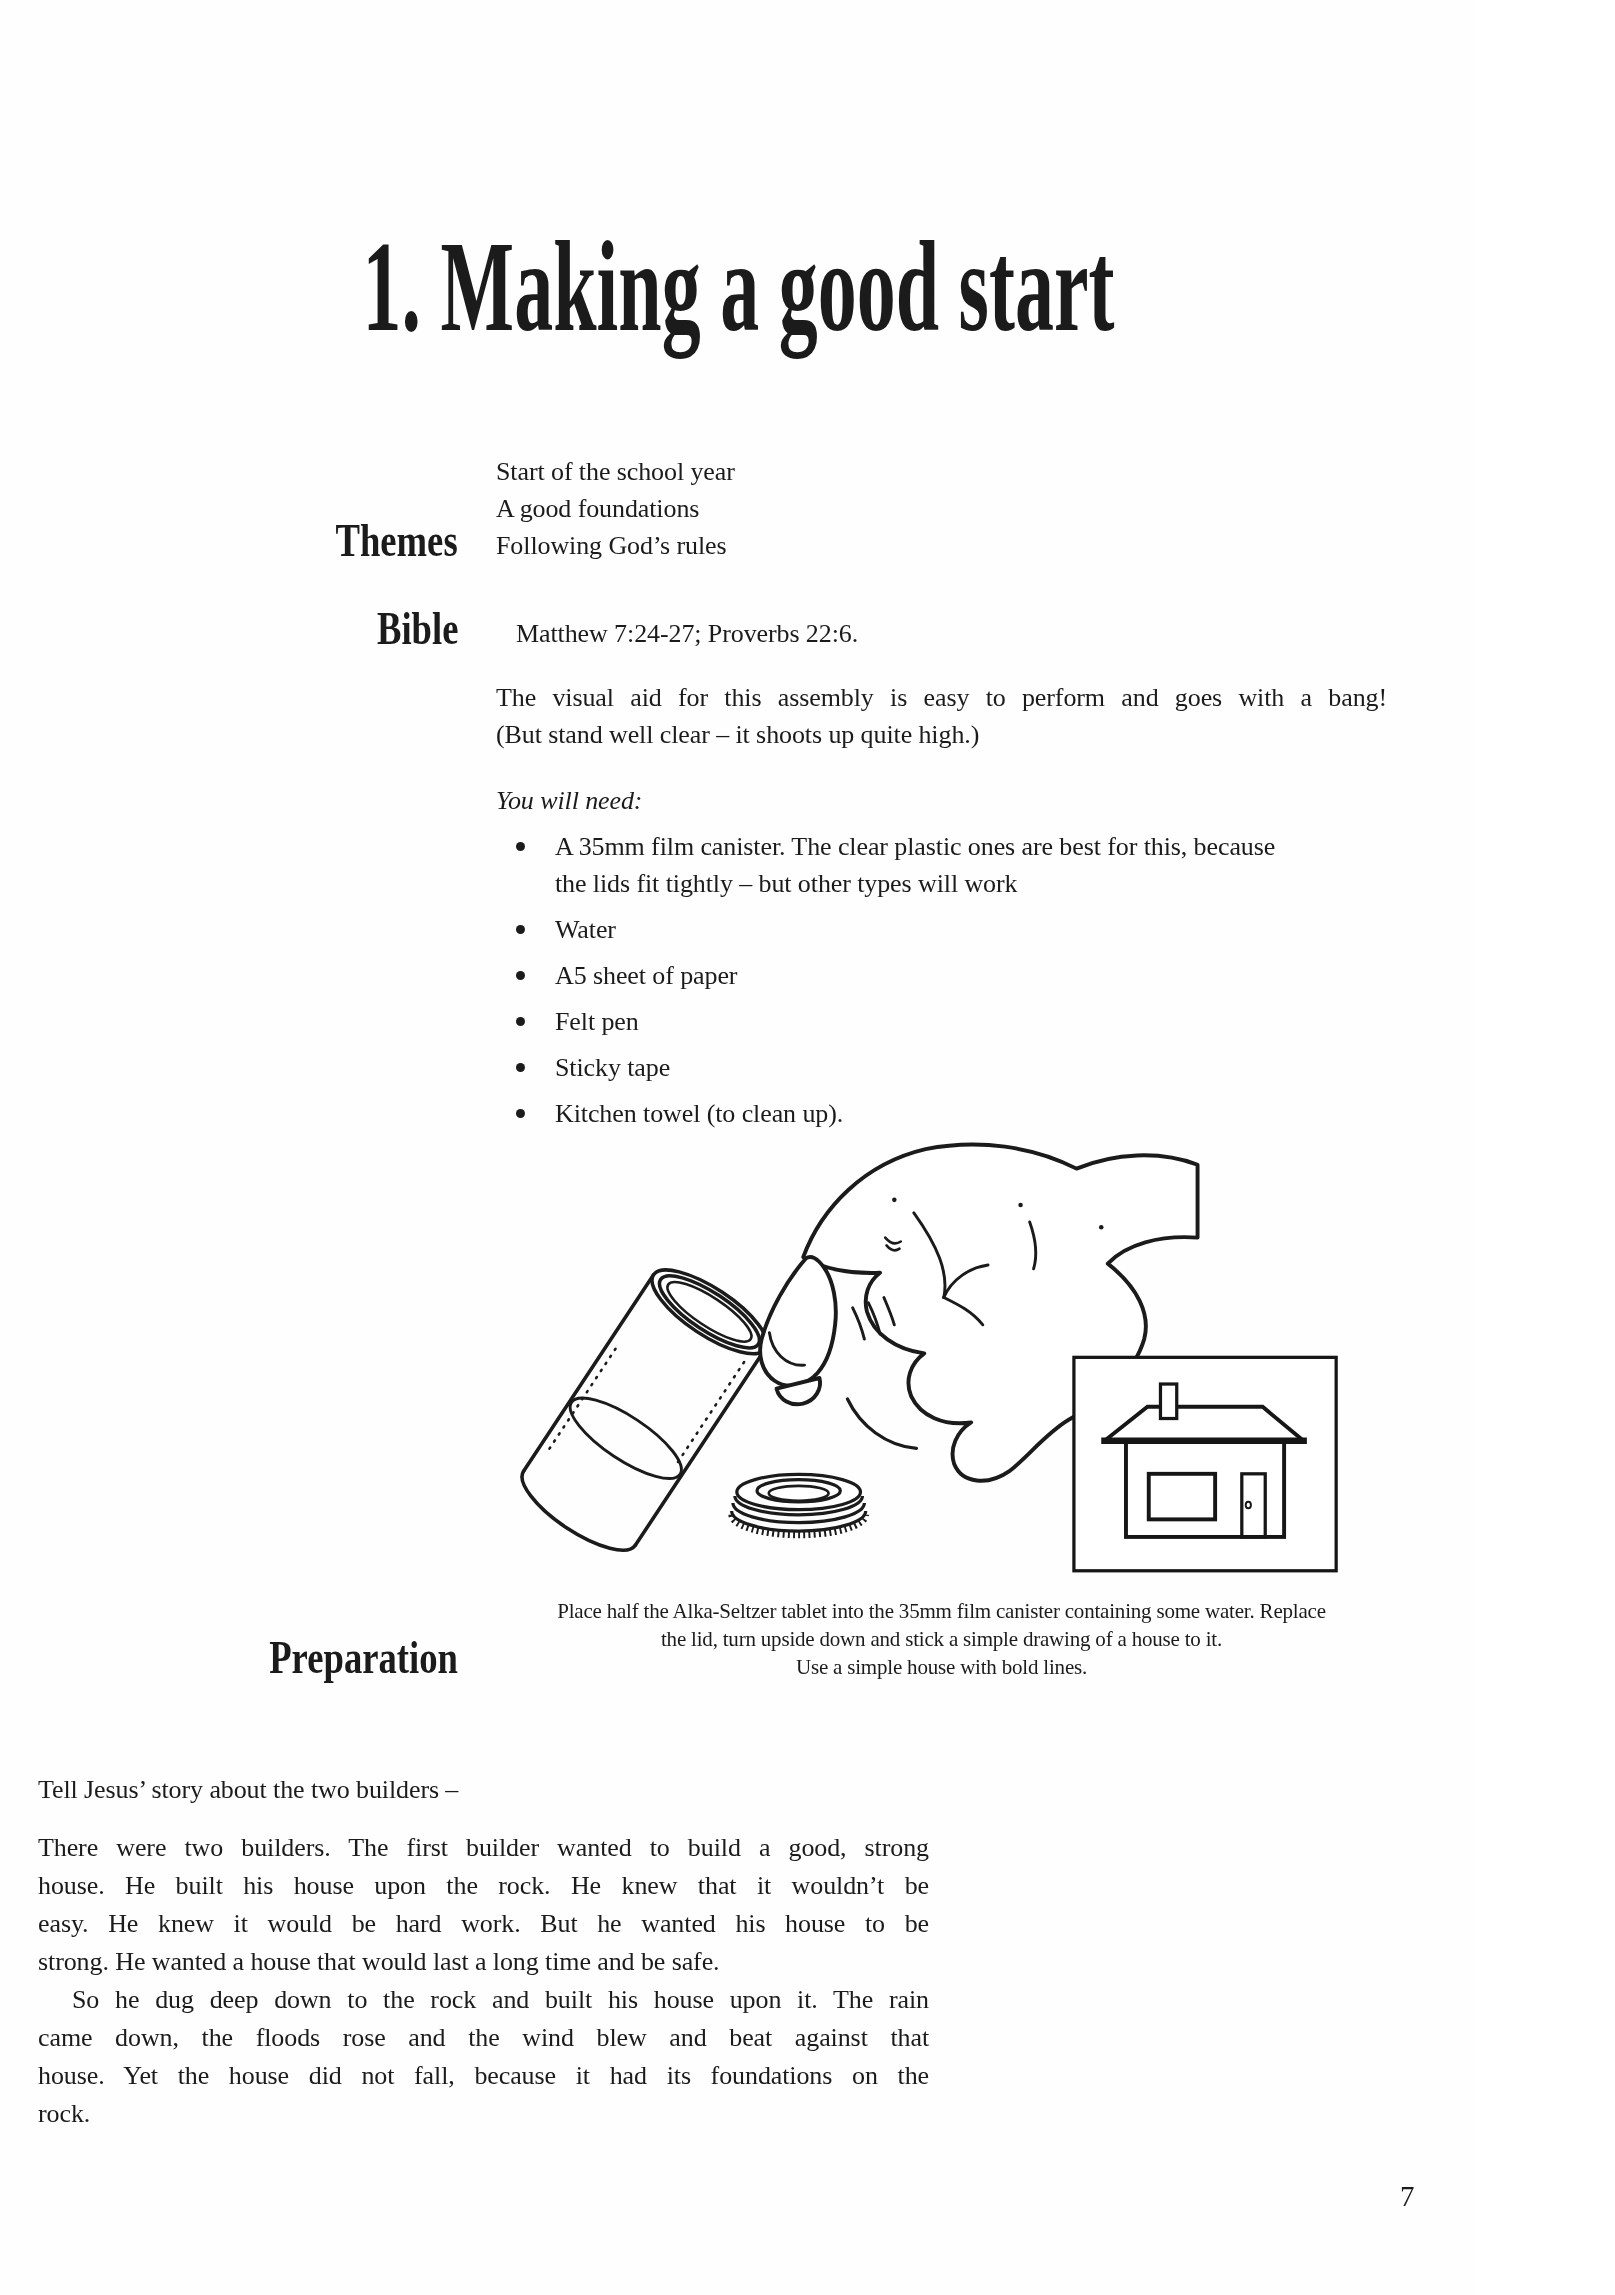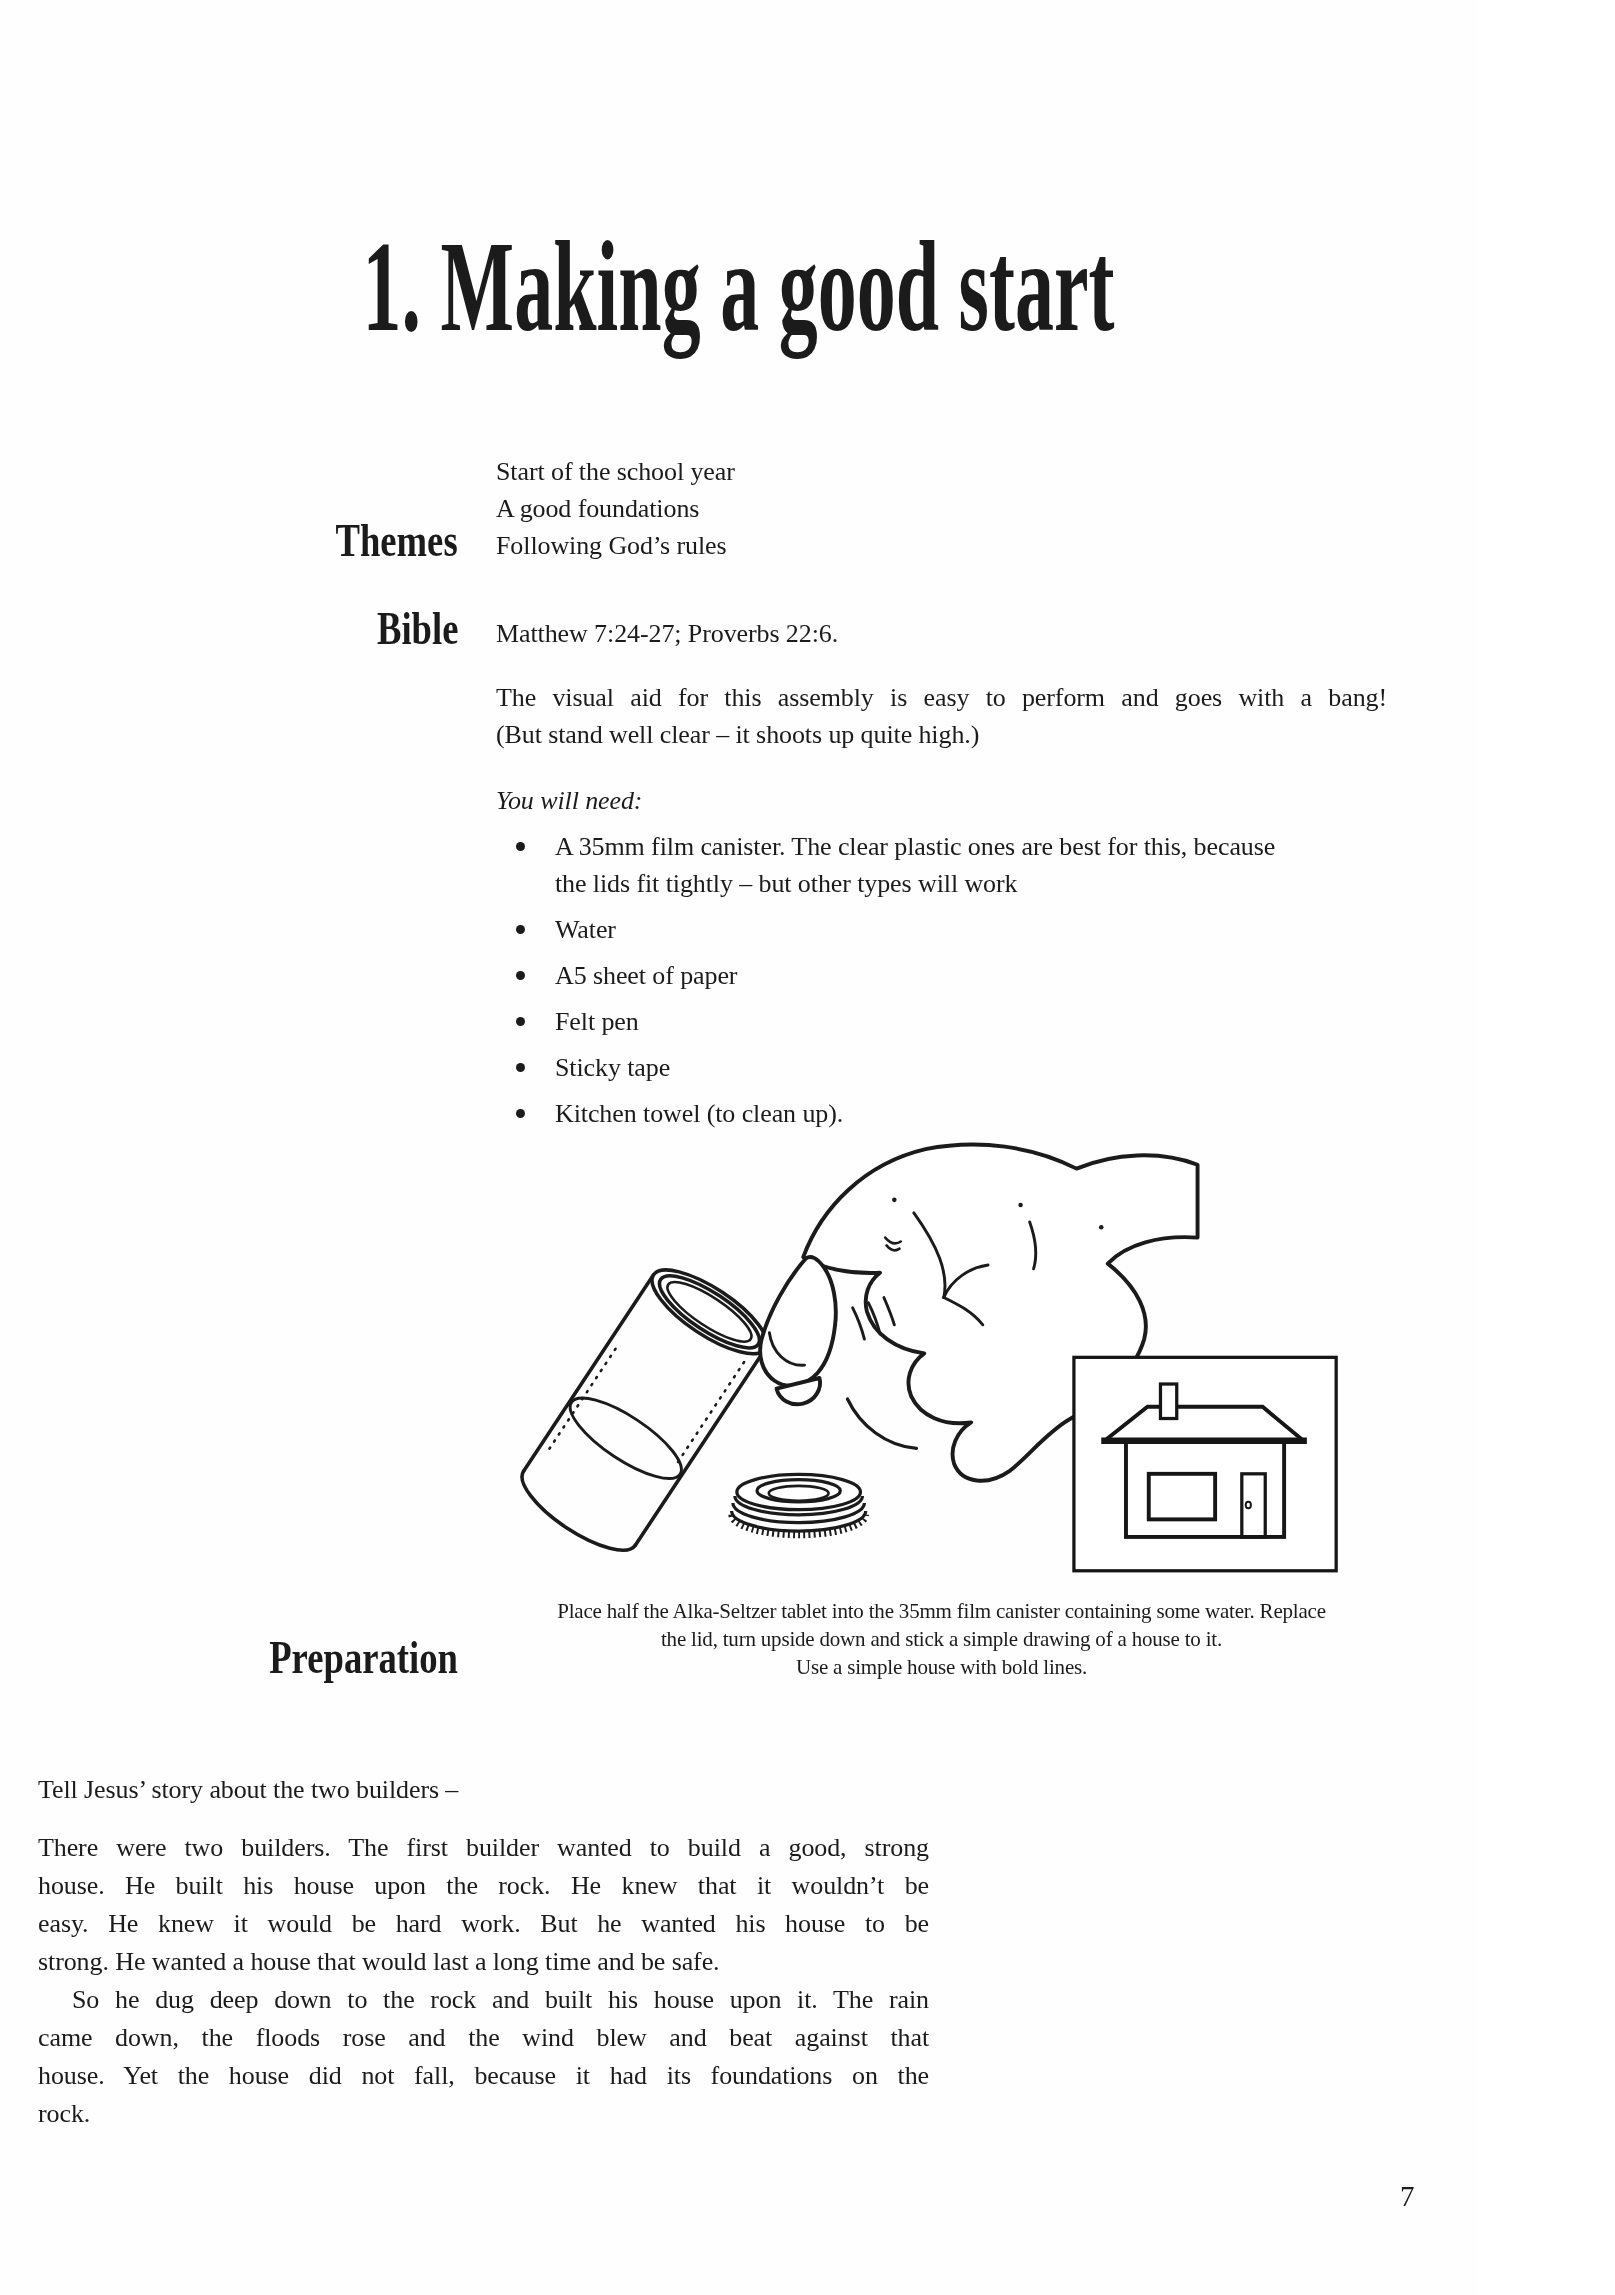--- a/index.html
+++ b/index.html
@@ -17,21 +17,21 @@
     text-align:center;font-size:130px;line-height:1;font-weight:700;
     white-space:nowrap;
   }
   .condense{display:inline-block;transform:scaleX(0.60);transform-origin:50% 100%;}
   
   .row{position:absolute;left:0;width:1615px;display:flex;align-items:flex-end;}
   .label{flex:none;width:458px;text-align:right;font-weight:700;font-size:47px;line-height:1;white-space:nowrap;}
   .label .condense{transform:scaleX(0.78);transform-origin:100% 100%;}
   .content{flex:none;margin-left:38px;width:891px;font-size:26px;line-height:37px;letter-spacing:-0.1px;}
   #row-themes{top:453px;}
-  #row-bible{top:605px;}
+  #row-bible{top:605px;gap:20px;}
   #row-prep{top:679px;}
   #row-bibletalk{top:1771px;}
   .line{min-height:37px;}
   .flush{text-align:justify;text-align-last:justify;}
   
   .ywn{margin-top:29px;font-style:italic;}
   ul.supplies{list-style:none;margin:9px 0 0 0;padding:0;}
   ul.supplies li{
     position:relative;padding-left:59px;margin-top:9px;
     line-height:37px;white-space:pre-line;

